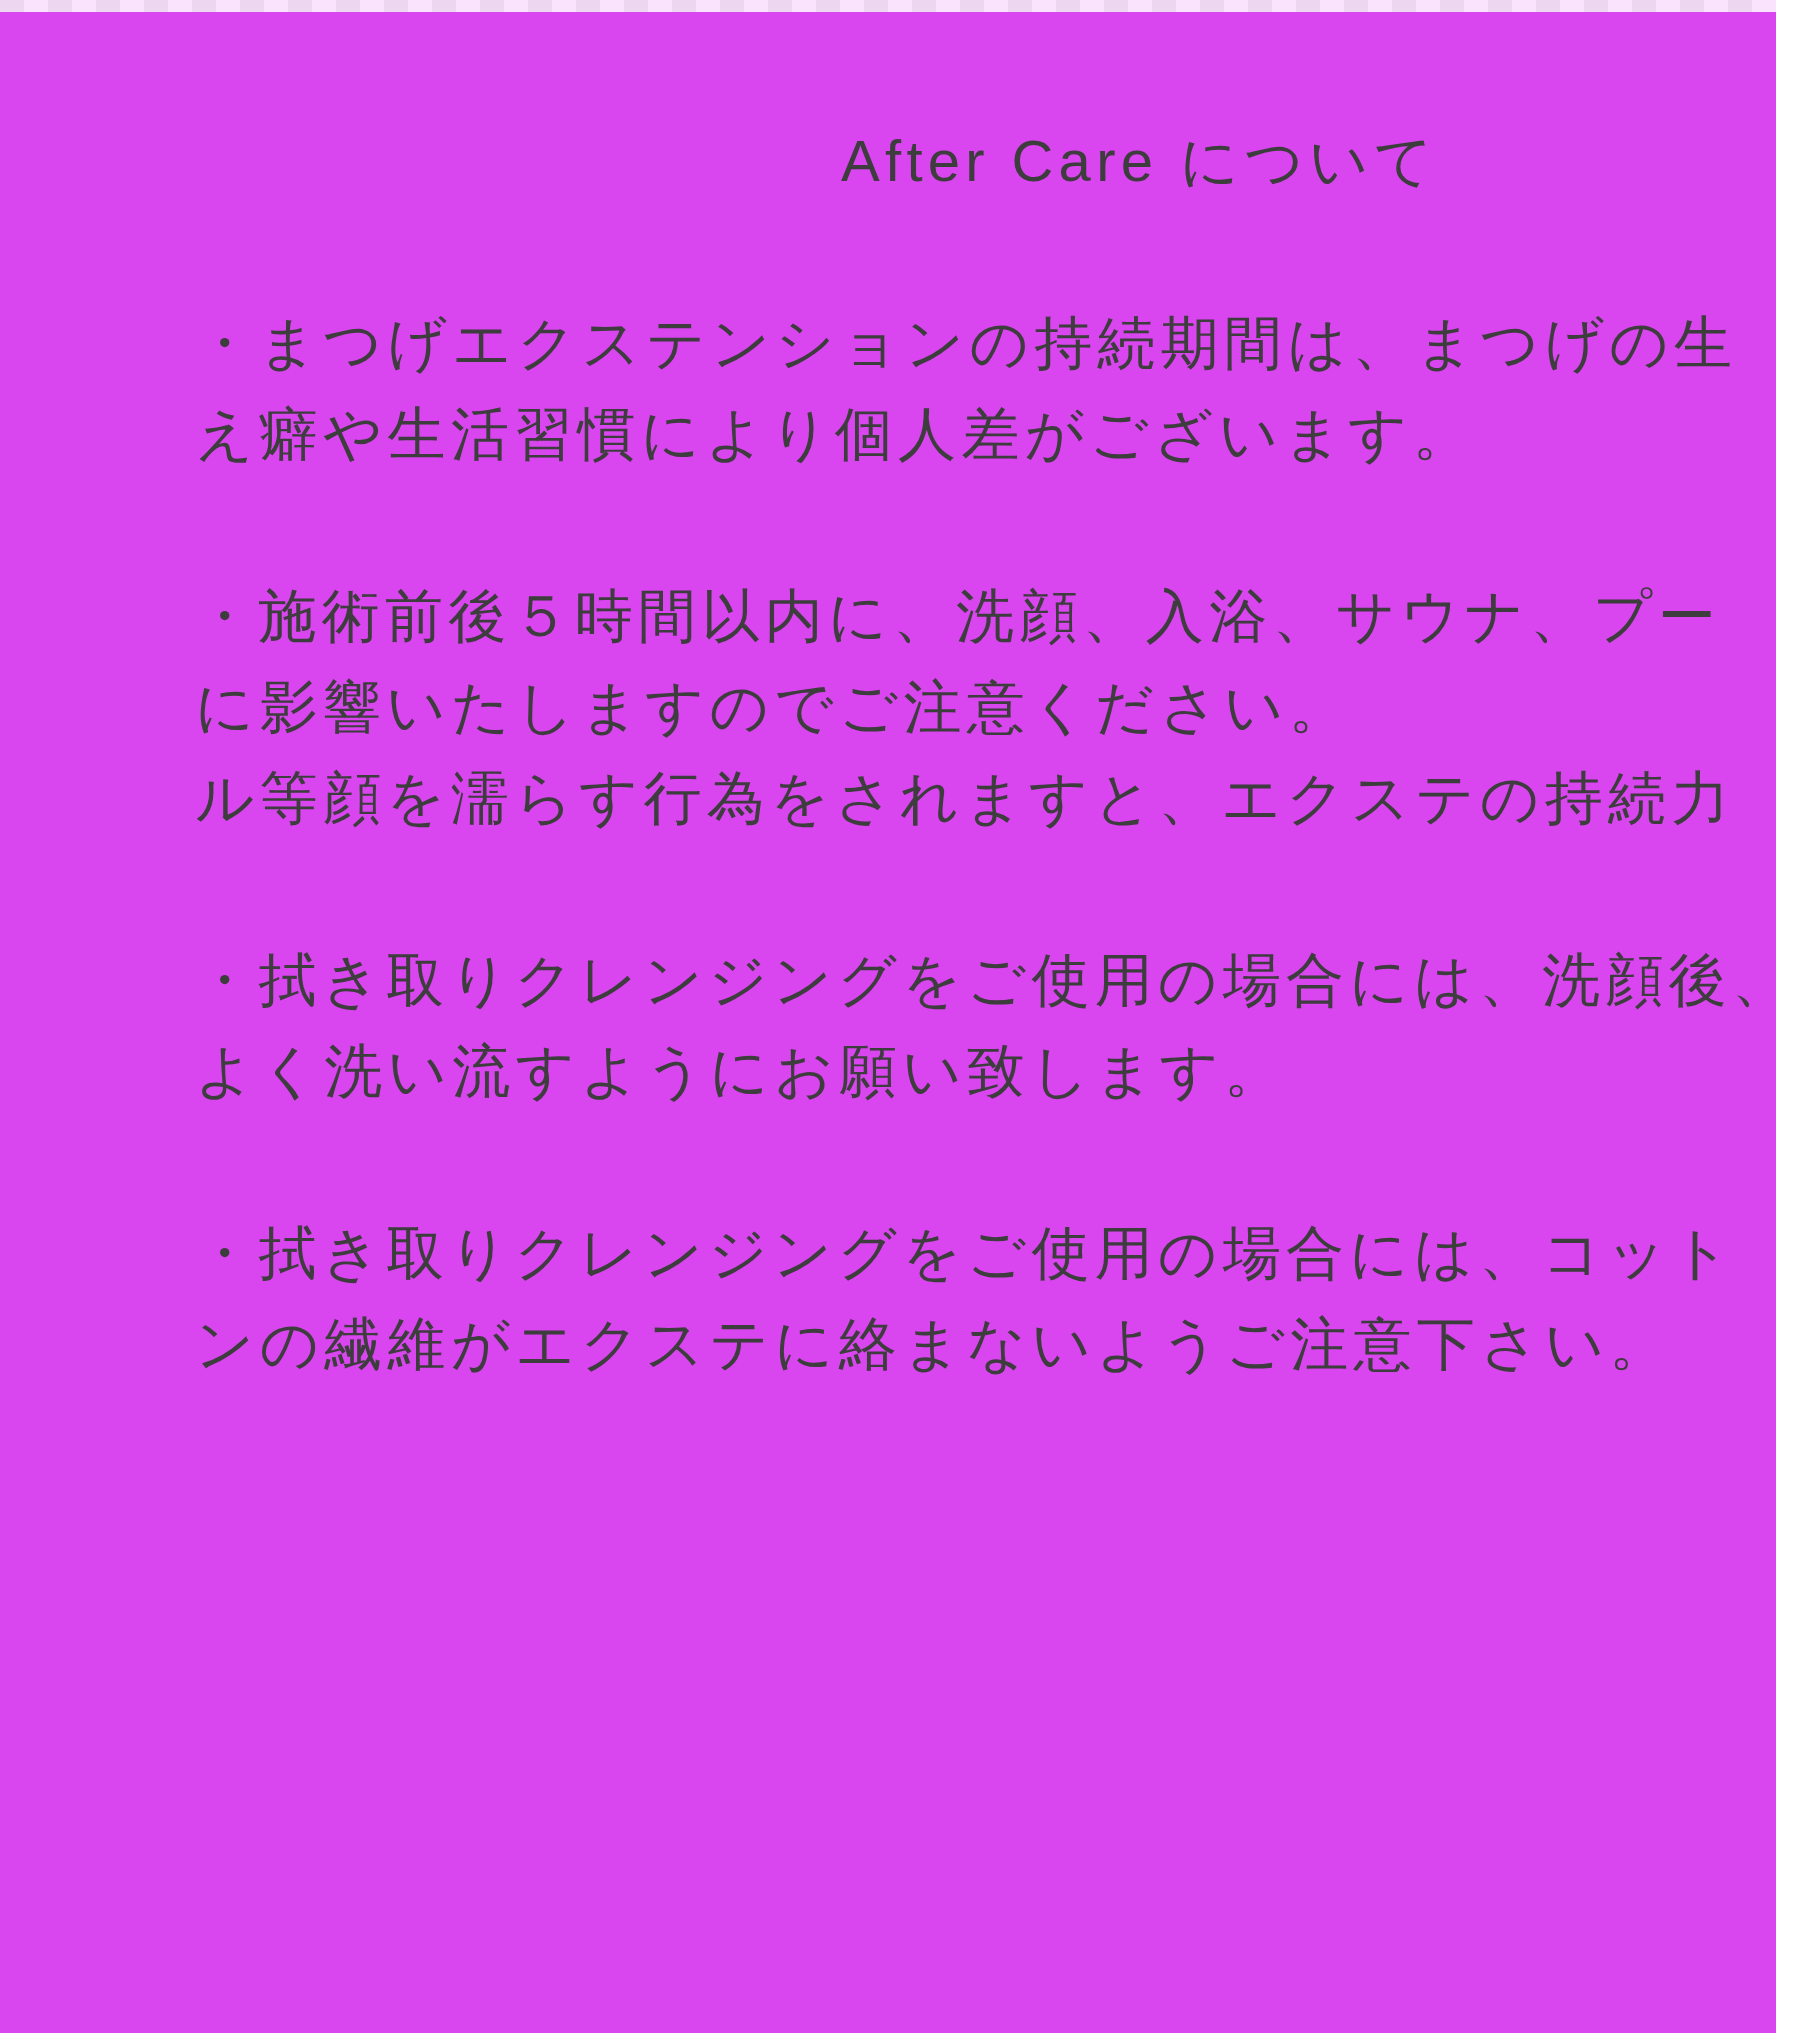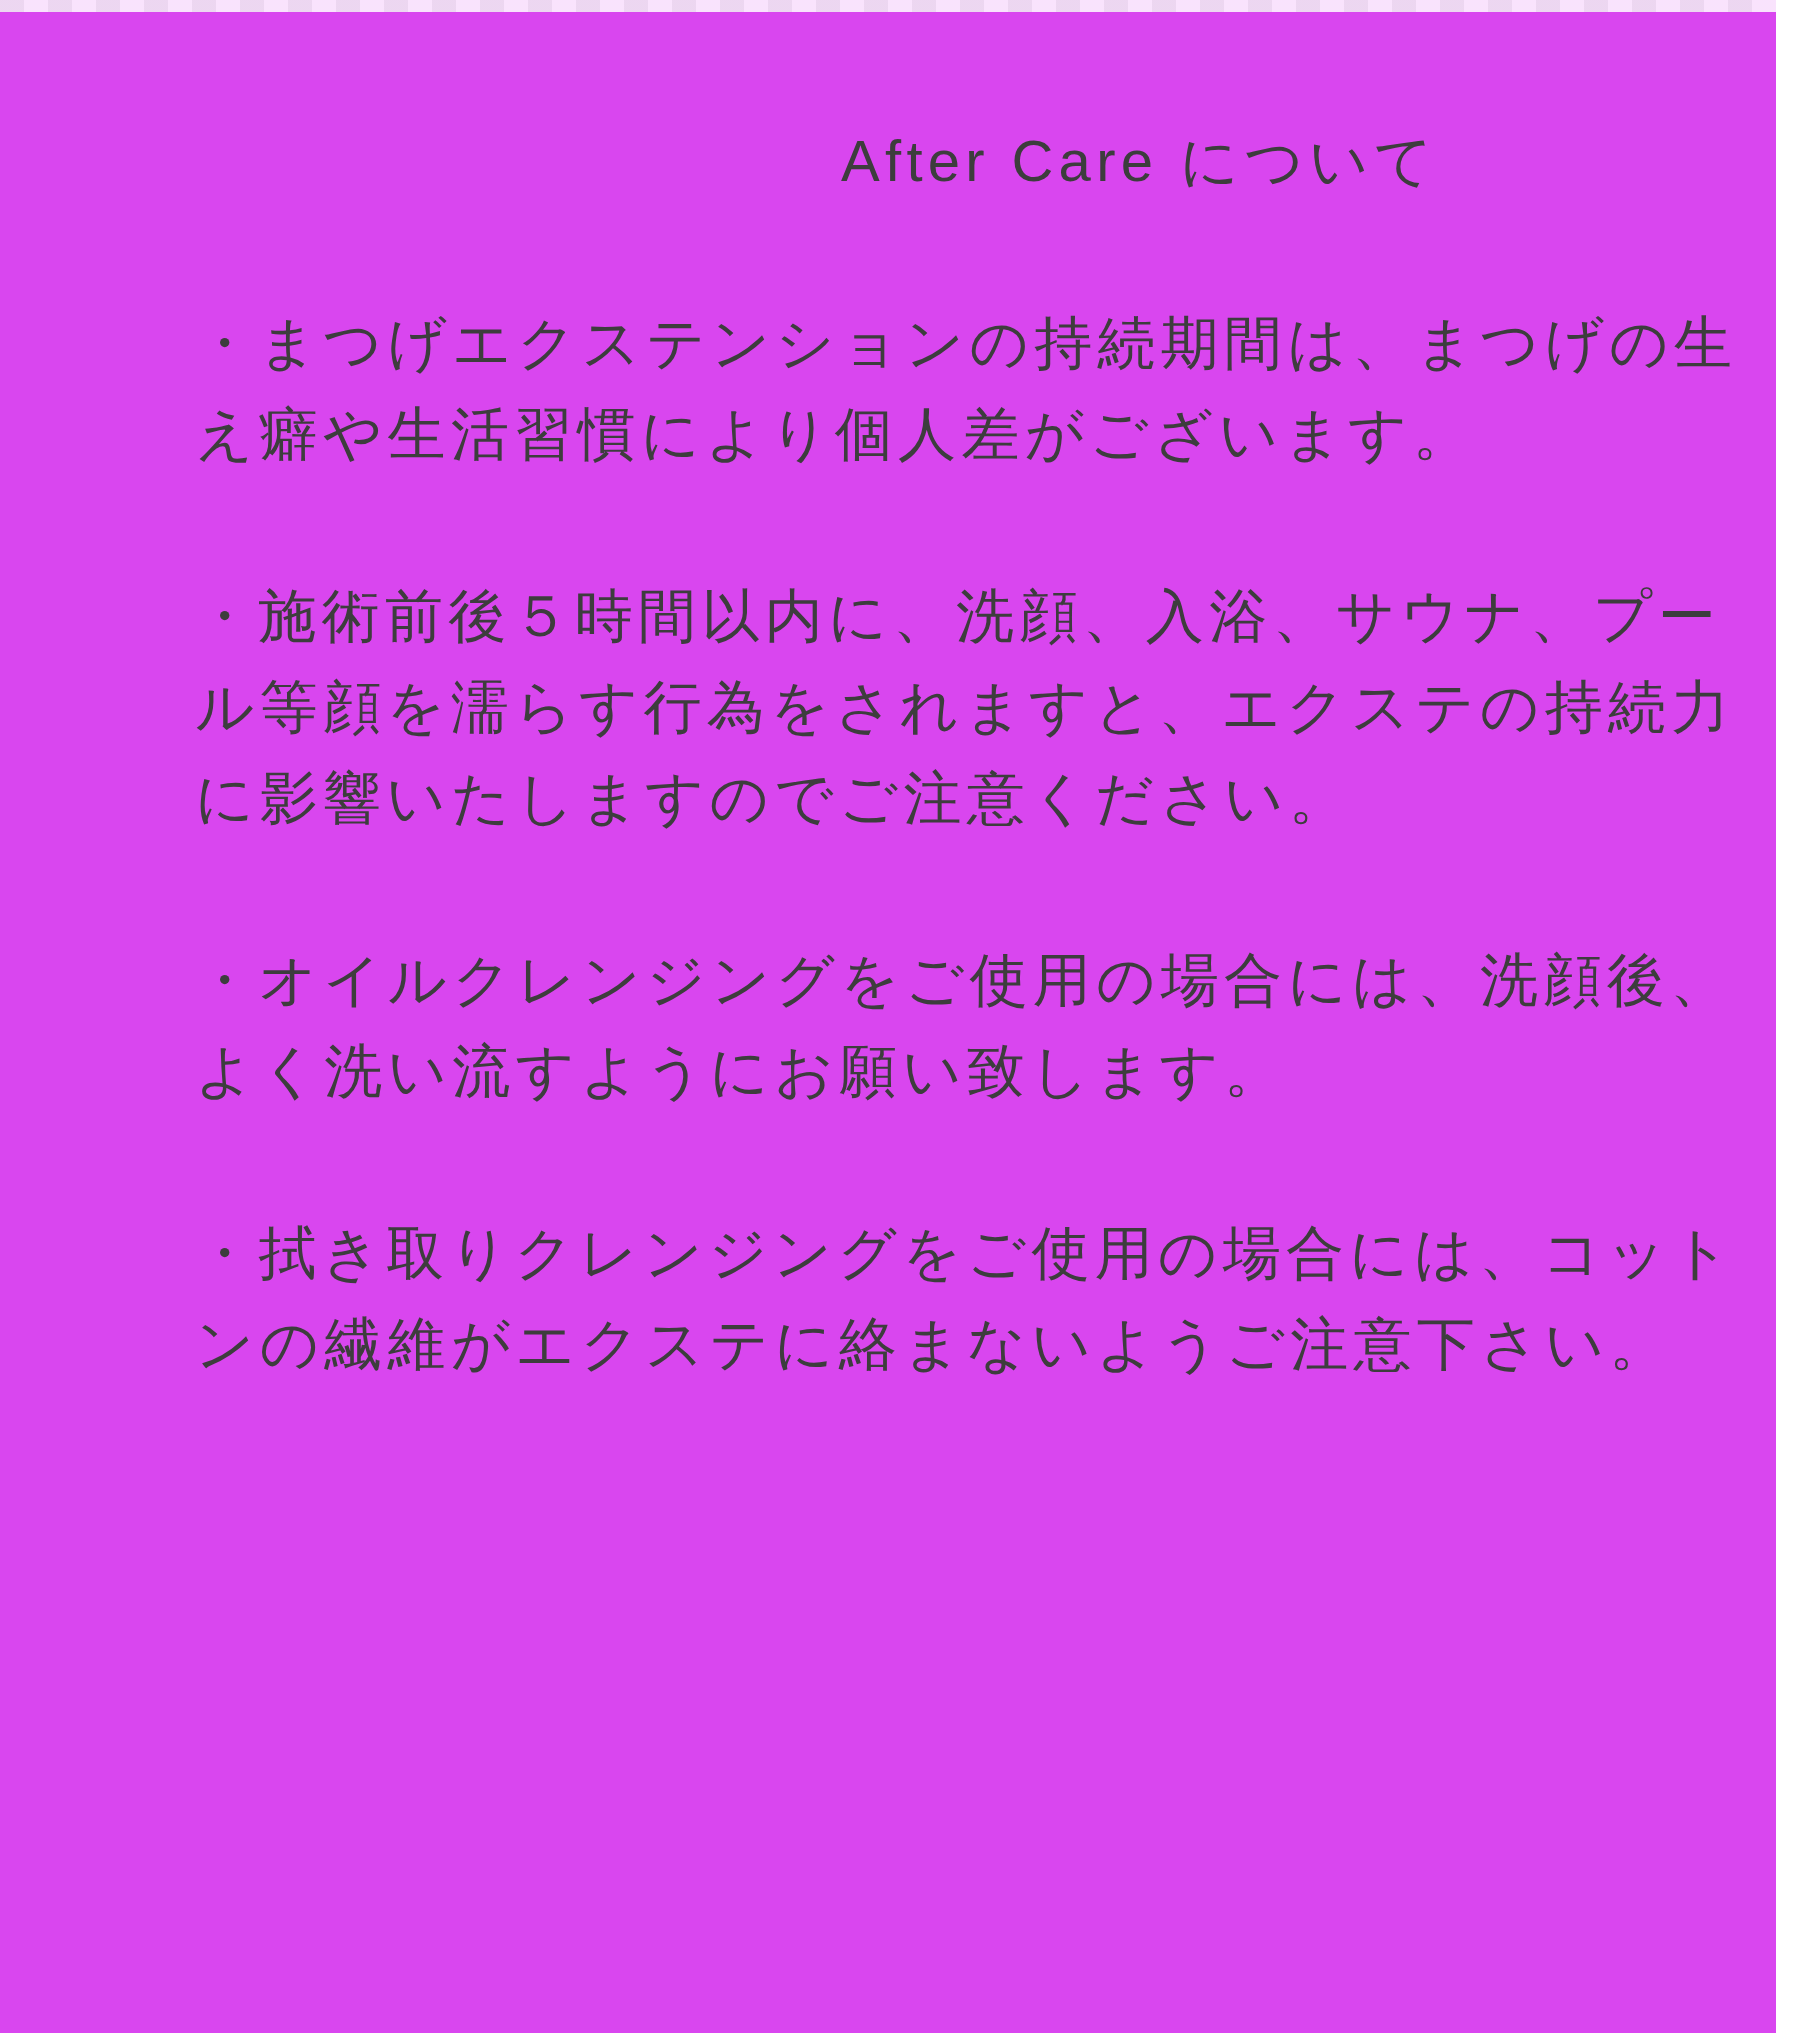--- a/index.html
+++ b/index.html
@@ -66,26 +66,26 @@
     <h1 class="doc-title">After Care について</h1>
 
     <div class="para">
       <div class="line">・まつげエクステンションの持続期間は、まつげの生</div>
       <div class="line">え癖や生活習慣により個人差がございます。</div>
     </div>
 
 
     <div class="para">
       <div class="line">・施術前後５時間以内に、洗顔、入浴、サウナ、プー</div>
+      <div class="line">に影響いたしますのでご注意ください。</div>
       <div class="line">ル等顔を濡らす行為をされますと、エクステの持続力</div>
-      <div class="line">に影響いたしますのでご注意ください。</div>
     </div>
 
     <div class="para">
-      <div class="line">・オイルクレンジングをご使用の場合には、洗顔後、</div>
+      <div class="line">・拭き取りクレンジングをご使用の場合には、洗顔後、</div>
       <div class="line">よく洗い流すようにお願い致します。</div>
     </div>
 
     <div class="para">
       <div class="line">・拭き取りクレンジングをご使用の場合には、コット</div>
       <div class="line">ンの繊維がエクステに絡まないようご注意下さい。</div>
     </div>
 
 
   </div>

